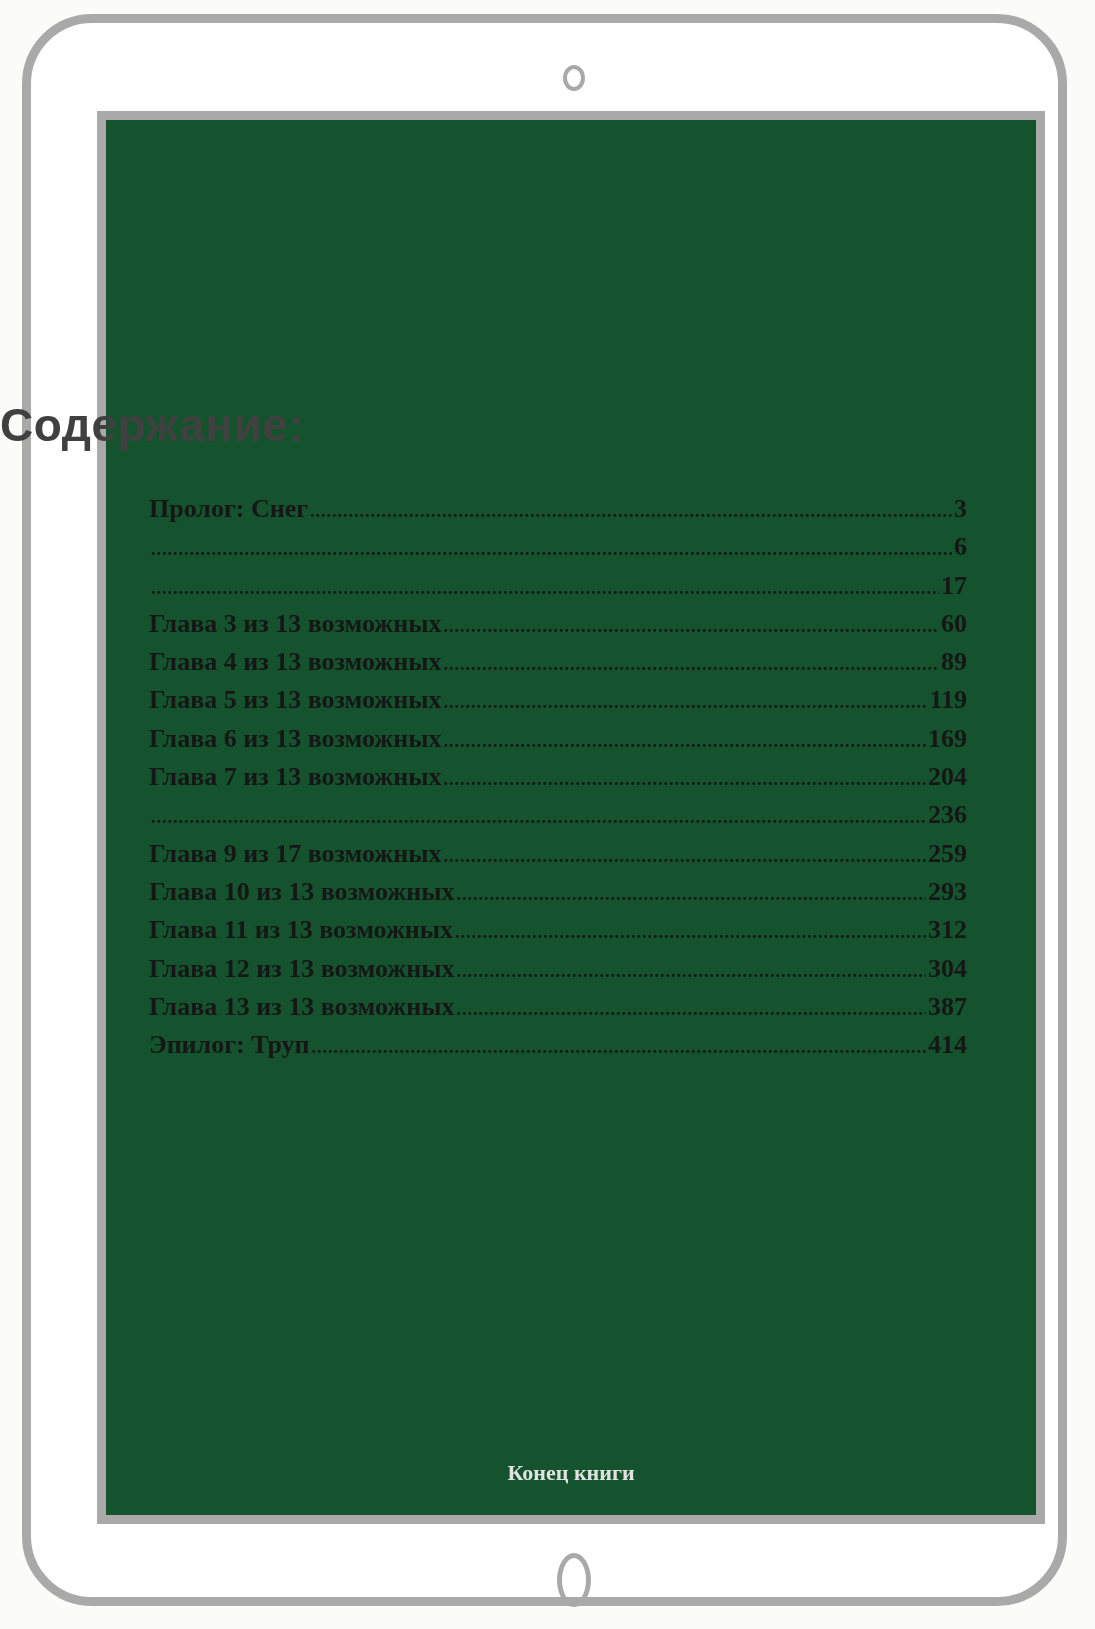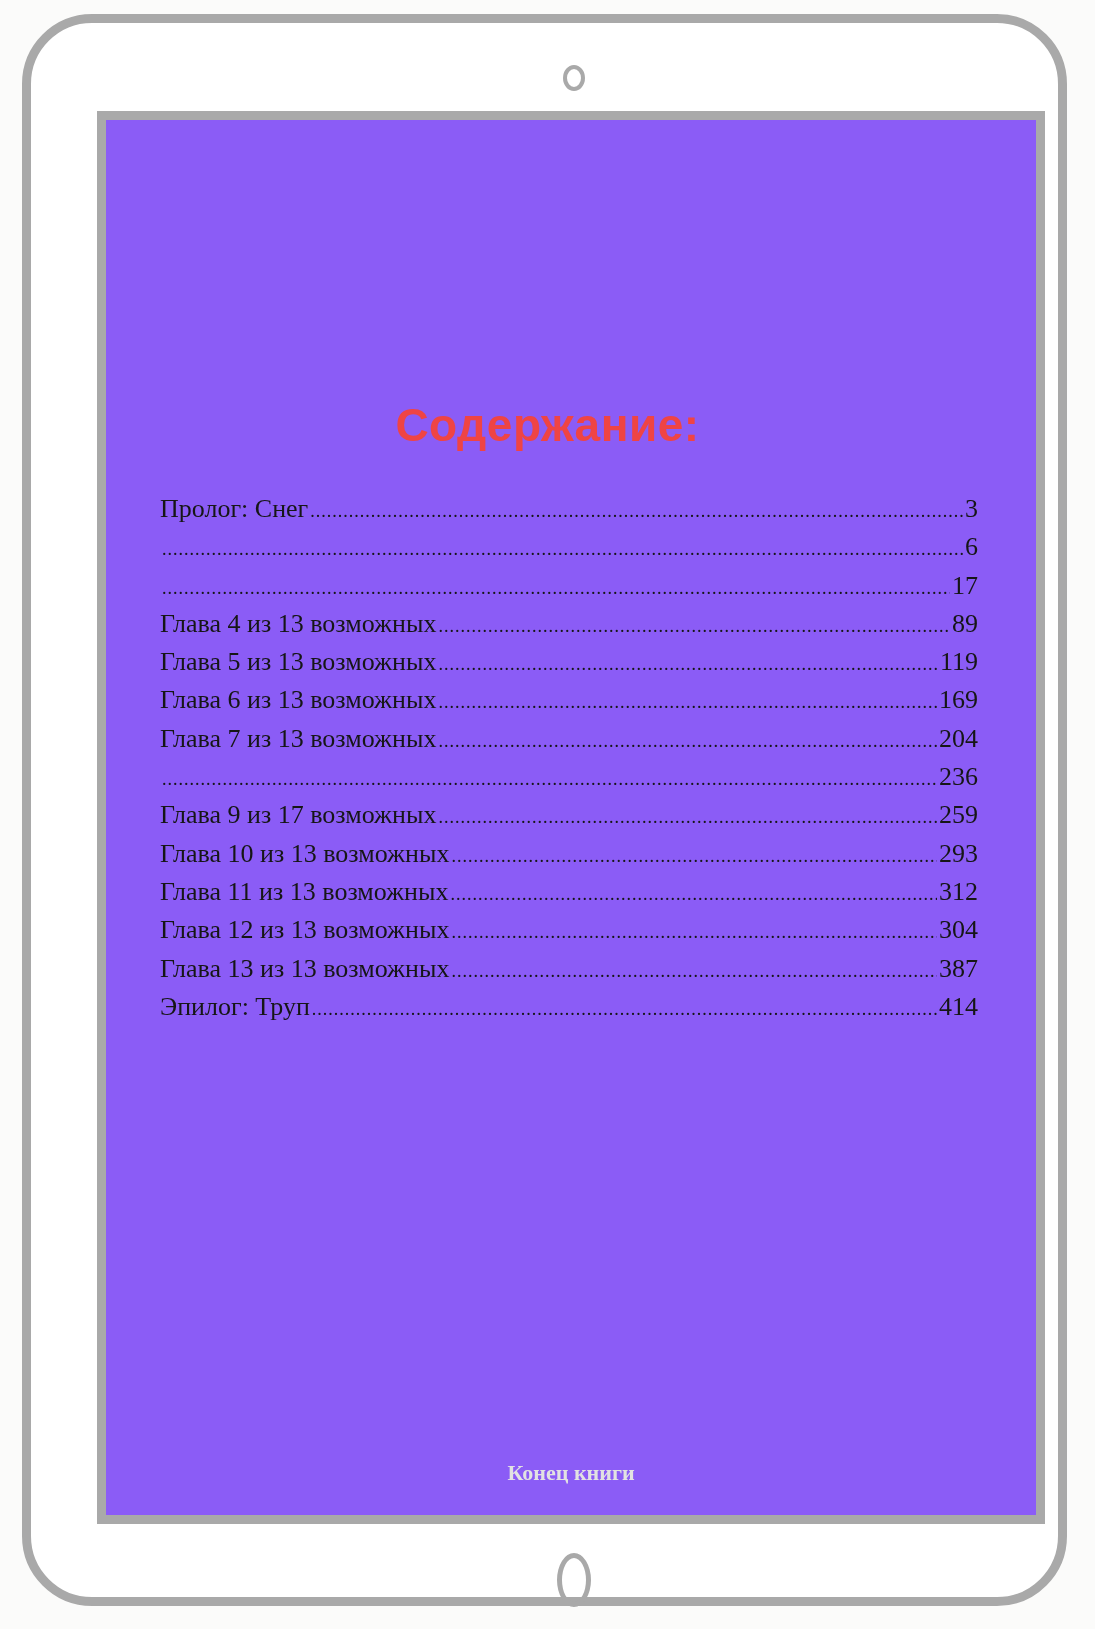--- a/index.html
+++ b/index.html
@@ -1,23 +1,23 @@
 <!DOCTYPE html>
 <html><head>
 <meta charset="utf-8">
 <style>
   html,body{margin:0;padding:0;}
   body{width:1095px;height:1629px;background:#fbfbfa;position:relative;overflow:hidden;font-family:"Liberation Serif",serif;color:#1a1a1a;}
   .device{position:absolute;left:22px;top:14px;width:1045px;height:1592px;border:9px solid #a9a9a9;border-radius:70px;box-sizing:border-box;background:#fff;}
   .camera{position:absolute;left:532px;top:42px;width:22px;height:26px;border:4px solid #a9a9a9;border-radius:50%;box-sizing:border-box;}
-  .screen{position:absolute;left:66px;top:88px;width:948px;height:1413px;border:9px solid #a9a9a9;box-sizing:border-box;background:#8b5cf6;overflow:hidden;}
+  .screen{position:absolute;left:66px;top:88px;width:948px;height:1413px;border:9px solid #a9a9a9;box-sizing:border-box;background:#14532d;overflow:hidden;}
   .ghost-end{position:absolute;left:0;right:0;top:1340px;text-align:center;color:#e2e2e2;font-size:22px;font-weight:bold;}
   .home{position:absolute;left:526px;top:1530px;width:34px;height:54px;border:5px solid #a9a9a9;border-radius:50%;box-sizing:border-box;}
-  .toc-title{position:absolute;left:0;right:0;top:398px;text-align:center;font-family:"Liberation Sans",sans-serif;font-weight:bold;font-size:46px;letter-spacing:0.5px;color:#ef4444;}
-  .toc{position:absolute;left:160px;width:818px;top:494px;}
+  .toc-title{position:absolute;left:0;right:0;top:398px;text-align:left;font-family:"Liberation Sans",sans-serif;font-weight:bold;font-size:46px;letter-spacing:0.5px;color:#404040;}
+  .toc{position:absolute;left:149px;width:818px;top:494px;font-weight:bold;}
   .toc-row{display:flex;align-items:baseline;height:38.3px;font-size:26px;color:#161616;}
   .toc-label{white-space:nowrap;}
   .toc-dots{flex:1;overflow:hidden;white-space:nowrap;margin:0 2px;letter-spacing:1px;font-size:18px;}
   .toc-dots::before{content:"..................................................................................................................................................................................................";}
   .toc-page{white-space:nowrap;}
 </style>
 </head>
 <body>
 
 <div class="device">
@@ -36,20 +36,25 @@
       <span class="toc-dots"></span>
       <span class="toc-page">3</span>
     </div>
   <div class="toc-row">
       <span class="toc-dots"></span>
       <span class="toc-page">6</span>
     </div>
   <div class="toc-row">
       <span class="toc-dots"></span>
       <span class="toc-page">17</span>
+    </div>
+  <div class="toc-row">
+      <span class="toc-label">Глава 3 из 13 возможных</span>
+      <span class="toc-dots"></span>
+      <span class="toc-page">60</span>
     </div>
   <div class="toc-row">
       <span class="toc-label">Глава 4 из 13 возможных</span>
       <span class="toc-dots"></span>
       <span class="toc-page">89</span>
     </div>
   <div class="toc-row">
       <span class="toc-label">Глава 5 из 13 возможных</span>
       <span class="toc-dots"></span>
       <span class="toc-page">119</span>

